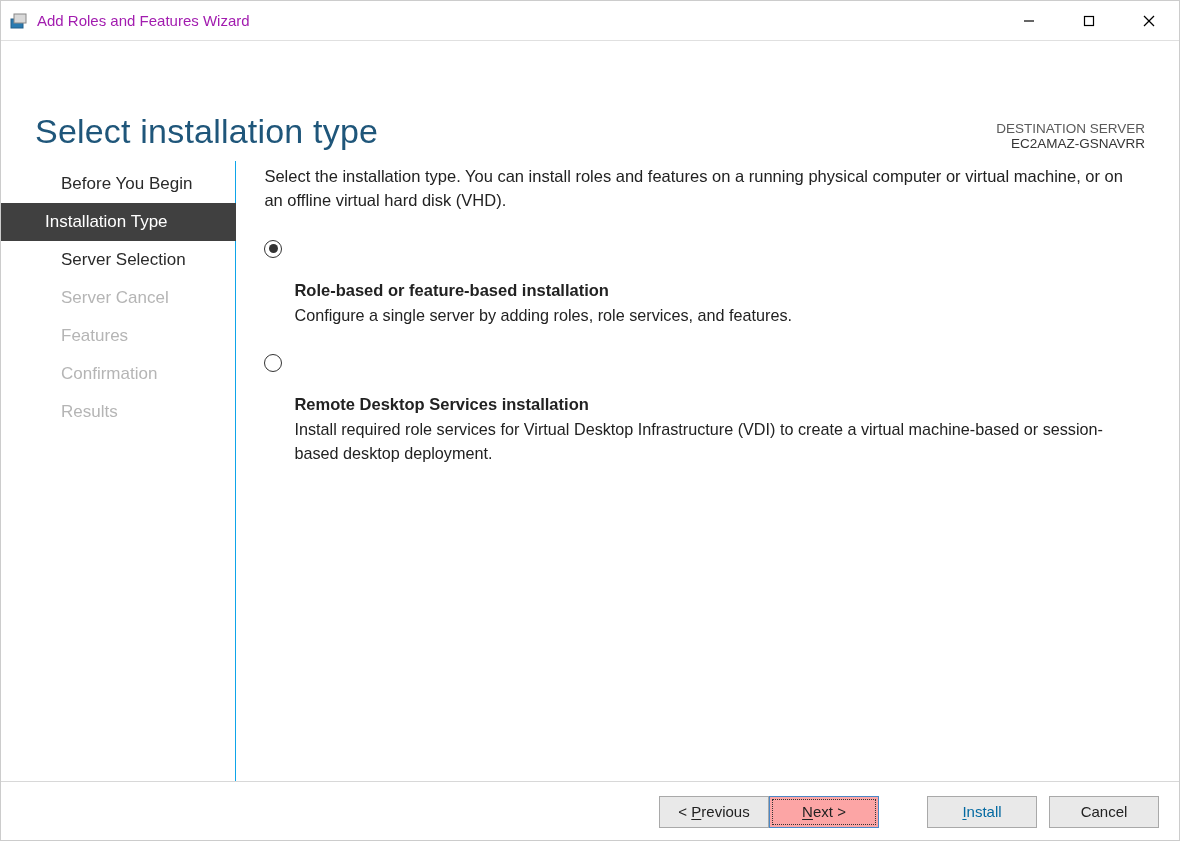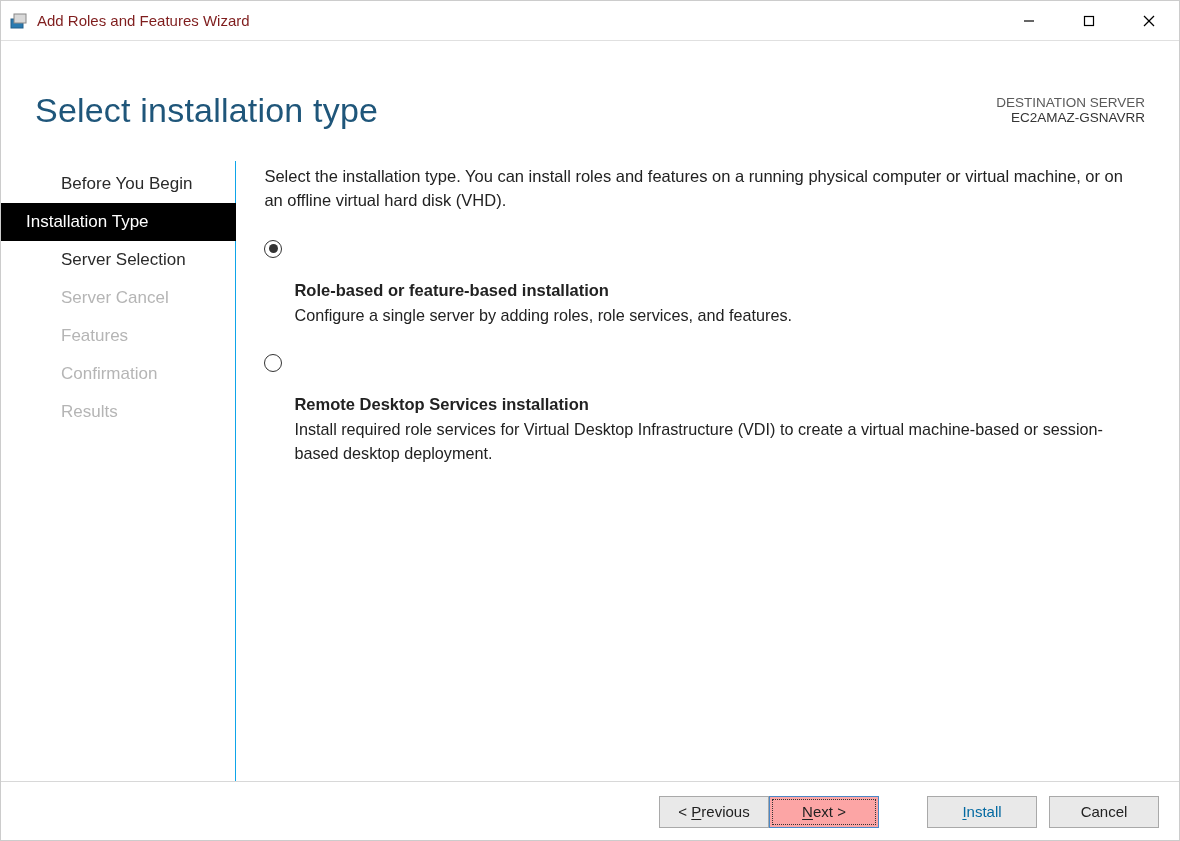--- a/index.html
+++ b/index.html
@@ -1,32 +1,32 @@
 <!DOCTYPE html>
 <html><head>
   <meta charset="utf-8">
   <style>
     * { box-sizing: border-box; margin: 0; padding: 0; }
     body { font-family: "Segoe UI", Tahoma, sans-serif; background: #fff; width: 1180px; height: 841px; overflow: hidden; border: 1px solid #ccc; }
     .titlebar { height: 40px; display: flex; align-items: center; padding: 0 0 0 8px; border-bottom: 1px solid #e0e0e0; }
     .titlebar .app-icon { width: 20px; height: 20px; margin-right: 8px; display:flex; align-items:center; justify-content:center; }
-    .titlebar .title { font-size: 15px; color: #7f1d1d; flex: 1 1 auto; }
+    .titlebar .title { font-size: 15px; color: #a21caf; flex: 1 1 auto; }
     .win-controls { display: flex; height: 100%; }
     .win-btn { width: 60px; height: 100%; display: flex; align-items: center; justify-content: center; font-family: "Segoe UI Symbol", sans-serif; font-size: 14px; color: #000; background: transparent; border: none; }
 
-    .header-area { padding: 28px 34px 10px 34px; display:flex; justify-content:space-between; align-items:center; height: 120px; }
+    .header-area { padding: 28px 34px 10px 34px; display:flex; justify-content:space-between; align-items:flex-end; height: 120px; }
     .page-title { font-size: 34px; font-weight: 300; color: #1f567a; letter-spacing: 0.2px; }
     .dest-block { text-align: right; font-size: 13.5px; color: #555; }
     .dest-label { color: #5a5a5a; }
     .dest-name { color: #353535; }
 
     .body-area { display:flex; height: 620px; padding: 0 0 0 32px; }
     .sidebar { width: 255px; border-right: 1px solid #0ea5e9; padding-top: 4px; }
     .side-item { height: 38px; display:flex; align-items:center; padding-left: 28px; font-size: 17px; color: #333; }
-    .side-item.selected { background: #000000; color: #fff; position:relative; margin-left:-32px; padding-left:25px; margin-right:-1px;}
+    .side-item.selected { background: #404040; color: #fff; position:relative; margin-left:-32px; padding-left:44px; margin-right:-1px;}
     .side-item.disabled { color: #b5b5b5; }
     .side-item.enabled { color: #2a2a2a; }
 
     .content { flex: 1 1 auto; padding: 4px 34px 0 28px; font-size: 16.5px; color: #222; }
     .intro { line-height: 1.45; margin-bottom: 24px; }
     .radio-row { display:flex; align-items:flex-start; margin-bottom: 4px; }
     .radio-outer { width: 18px; height: 18px; border: 1.5px solid #333; border-radius: 50%; display:flex; align-items:center; justify-content:center; margin-right: 12px; margin-top: 3px; flex: 0 0 auto;}
     .radio-outer.checked .radio-inner { width: 9px; height: 9px; background: #333; border-radius: 50%; }
     .option-title { font-weight: 700; font-size: 16.5px; margin-top: 44px; }
     .option-desc { padding-left: 30px; font-size: 16.2px; color: #222; line-height: 1.45; margin-bottom: 24px; }

